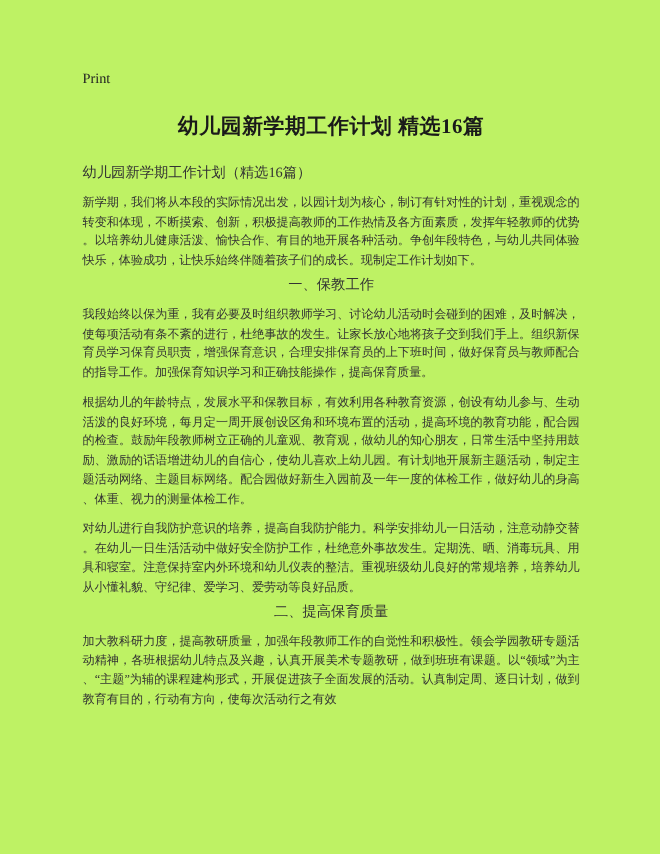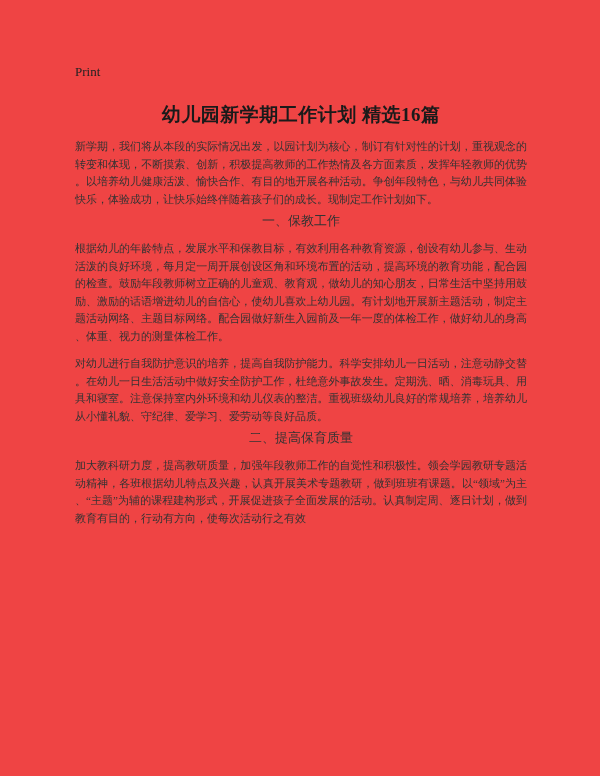--- a/index.html
+++ b/index.html
@@ -5,21 +5,21 @@
   * { box-sizing: border-box; margin: 0; padding: 0; }
   html, body {
     width: 600px;
     height: 776px;
     background: #ffffff;
     font-family: "Liberation Serif", "DejaVu Serif", serif;
   }
   .page {
     width: 600px;
     height: 776px;
-    background: #ef4444;
+    background: #bef264;
     padding: 62px 73px 20px 75px;
     overflow: hidden;
     color: #333333;
   }
   .print-link {
     display: inline-block;
     font-size: 13px;
     color: #222222;
     cursor: pointer;
     line-height: 14px;
@@ -62,26 +62,28 @@
 </style>
 </head>
 <body>
 
 <div class="page">
 
   <span class="print-link">Print</span>
 
   <h1 class="doc-title">幼儿园新学期工作计划 精选16篇</h1>
 
+  <p class="doc-subtitle">幼儿园新学期工作计划（精选16篇）</p>
 
 
   <p class="body-para">新学期，我们将从本段的实际情况出发，以园计划为核心，制订有针对性的计划，重视观念的转变和体现，不断摸索、创新，积极提高教师的工作热情及各方面素质，发挥年轻教师的优势。以培养幼儿健康活泼、愉快合作、有目的地开展各种活动。争创年段特色，与幼儿共同体验快乐，体验成功，让快乐始终伴随着孩子们的成长。现制定工作计划如下。</p>
 
   <h3 class="section-heading">一、保教工作</h3>
 
+  <p class="body-para">我段始终以保为重，我有必要及时组织教师学习、讨论幼儿活动时会碰到的困难，及时解决，使每项活动有条不紊的进行，杜绝事故的发生。让家长放心地将孩子交到我们手上。组织新保育员学习保育员职责，增强保育意识，合理安排保育员的上下班时间，做好保育员与教师配合的指导工作。加强保育知识学习和正确技能操作，提高保育质量。</p>
 
   <p class="body-para">根据幼儿的年龄特点，发展水平和保教目标，有效利用各种教育资源，创设有幼儿参与、生动活泼的良好环境，每月定一周开展创设区角和环境布置的活动，提高环境的教育功能，配合园的检查。鼓励年段教师树立正确的儿童观、教育观，做幼儿的知心朋友，日常生活中坚持用鼓励、激励的话语增进幼儿的自信心，使幼儿喜欢上幼儿园。有计划地开展新主题活动，制定主题活动网络、主题目标网络。配合园做好新生入园前及一年一度的体检工作，做好幼儿的身高、体重、视力的测量体检工作。</p>
 
   <p class="body-para">对幼儿进行自我防护意识的培养，提高自我防护能力。科学安排幼儿一日活动，注意动静交替。在幼儿一日生活活动中做好安全防护工作，杜绝意外事故发生。定期洗、晒、消毒玩具、用具和寝室。注意保持室内外环境和幼儿仪表的整洁。重视班级幼儿良好的常规培养，培养幼儿从小懂礼貌、守纪律、爱学习、爱劳动等良好品质。</p>
 
   <h3 class="section-heading">二、提高保育质量</h3>
 
   <p class="body-para">加大教科研力度，提高教研质量，加强年段教师工作的自觉性和积极性。领会学园教研专题活动精神，各班根据幼儿特点及兴趣，认真开展美术专题教研，做到班班有课题。以“领域”为主、“主题”为辅的课程建构形式，开展促进孩子全面发展的活动。认真制定周、逐日计划，做到教育有目的，行动有方向，使每次活动行之有效</p>
 
 </div>

